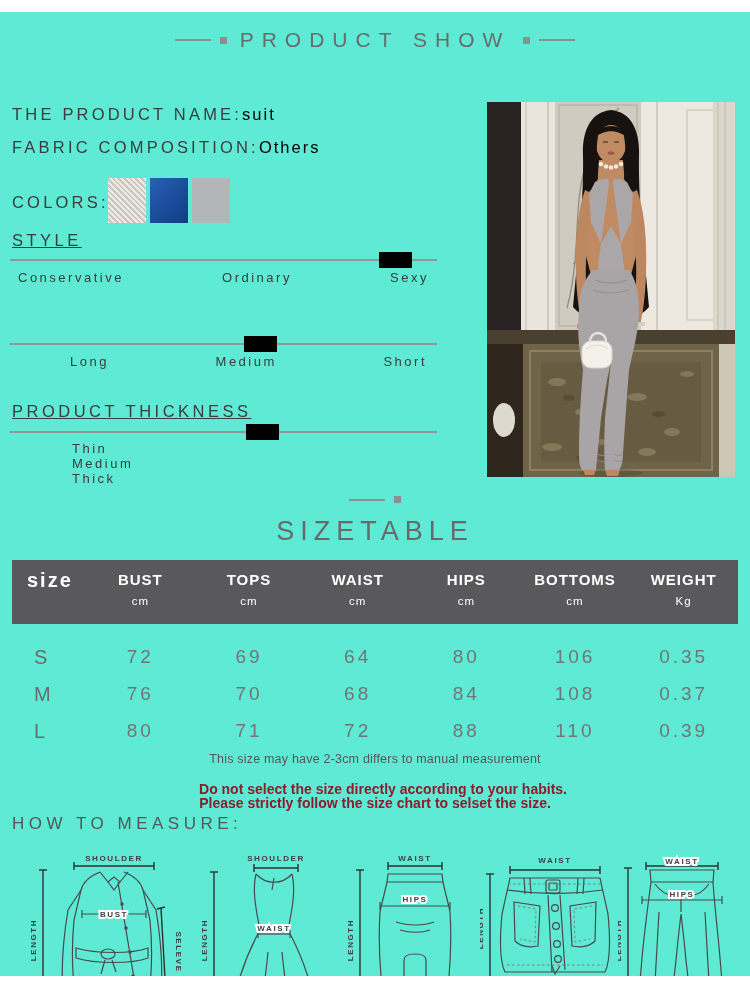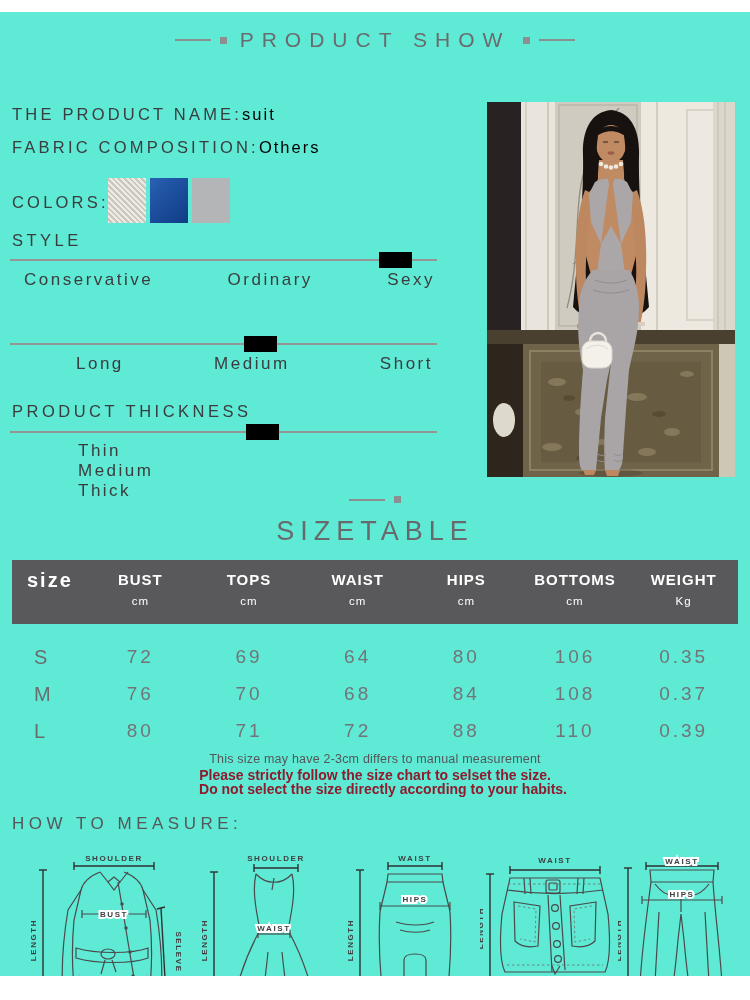--- a/index.html
+++ b/index.html
@@ -22,27 +22,27 @@
   .i-name { top:93px; }
   .i-fabric { top:126px; }
   .i-colors { top:181px; }
   .swatch { position:absolute; top:166px; width:38px; height:45px; }
   .sw-0 { left:108px; background:#dad5cc;
           background-image:repeating-linear-gradient(45deg, rgba(255,255,255,.5) 0 2px, rgba(176,170,160,.35) 2px 4px); }
   .sw-1 { left:150px; background:linear-gradient(135deg,#2a62b4 0%, #1c4f9e 45%, #113c85 100%); }
   .sw-2 { left:192px; background:#b4b5b7; }
 
   
-  .attr-hd { position:absolute; left:12px; font-size:16.5px; letter-spacing:3.5px; color:#3b3c3e; }
+  .attr-hd { position:absolute; left:12px; font-size:16.5px; letter-spacing:3.5px; color:#3b3c3e;text-decoration:underline; }
   .a-line { position:absolute; left:10px; width:427px; height:2px; background:#959595; }
   .a-marker { position:absolute; width:33px; height:16px; background:#000; top:-7px; }
   .mk-style { left:369px; }
   .mk-len { left:234px; }
   .mk-thick { left:236px; }
-  .a-opts { position:absolute; left:20px; width:427px; display:flex; justify-content:space-between; font-size:17px; letter-spacing:2.5px; color:#3b3c3e; }
+  .a-opts { position:absolute; left:14px; width:427px; display:flex; justify-content:space-between; font-size:13px; letter-spacing:2.5px; color:#3b3c3e; }
   .o-style { top:258px; padding:0 12px 0 4px; }
   .o-len { top:342px; padding:0 14px 0 56px; }
   .o-thick { top:429px; padding:0 14px 0 58px;flex-direction:column; }
   .h-style { top:219px; } .l-style { top:247px; }
   .h-len { top:306px; } .l-len { top:331px; }
   .h-thick { top:390px; } .l-thick { top:419px; }
 
   
   .photo { position:absolute; left:487px; top:90px; width:248px; height:375px; overflow:hidden; }
 
@@ -53,21 +53,21 @@
   .thc .lbl { display:block; margin-top:11px; font-size:15px; font-weight:bold; letter-spacing:1px; }
   .thc .unit { display:block; margin-top:7px; font-size:11.5px; letter-spacing:1px; }
   .thc-size .lbl { font-weight:bold; font-size:20px; letter-spacing:2px; text-align:left; padding-left:15px; margin-top:9px; }
   .trow { position:absolute; left:0; width:726px; height:34px; display:grid; grid-template-columns:74px repeat(6,1fr); align-items:center; color:#737477; font-size:19px; letter-spacing:3px; }
   .trow .c { text-align:center; }
   .trow .c-size { text-align:left; padding-left:22px; font-size:20px; color:#6b6c6f; letter-spacing:0; }
   .tr-0 { top:80px; } .tr-1 { top:117px; } .tr-2 { top:154px; }
 
   .note-grey { position:absolute; left:0; right:0; top:740px; text-align:center; font-size:12.5px; color:#55565a; letter-spacing:.2px; }
   .note-red { position:absolute; left:0; right:0; text-align:center; font-size:14px; font-weight:bold; color:#8e1b2e; }
-  .nr-1 { top:755px; } .nr-2 { top:769px;padding-left:16px; }
+  .nr-1 { top:783px; } .nr-2 { top:769px;padding-left:16px; }
 
   .howto { position:absolute; left:12px; top:802px; font-size:17px; letter-spacing:4.5px; color:#56575a; }
 
   .measure-row { position:absolute; top:828px; left:0; width:750px; height:172px; }
   .diag { position:absolute; top:12px; height:170px;font-weight:bold; }
   .d-0 { left:26px; width:174px; }
   .d-1 { left:198px; width:152px; }
   .d-2 { left:348px; width:134px; }
   .d-3 { left:480px; width:150px; }
   .d-4 { left:618px; width:128px; }

